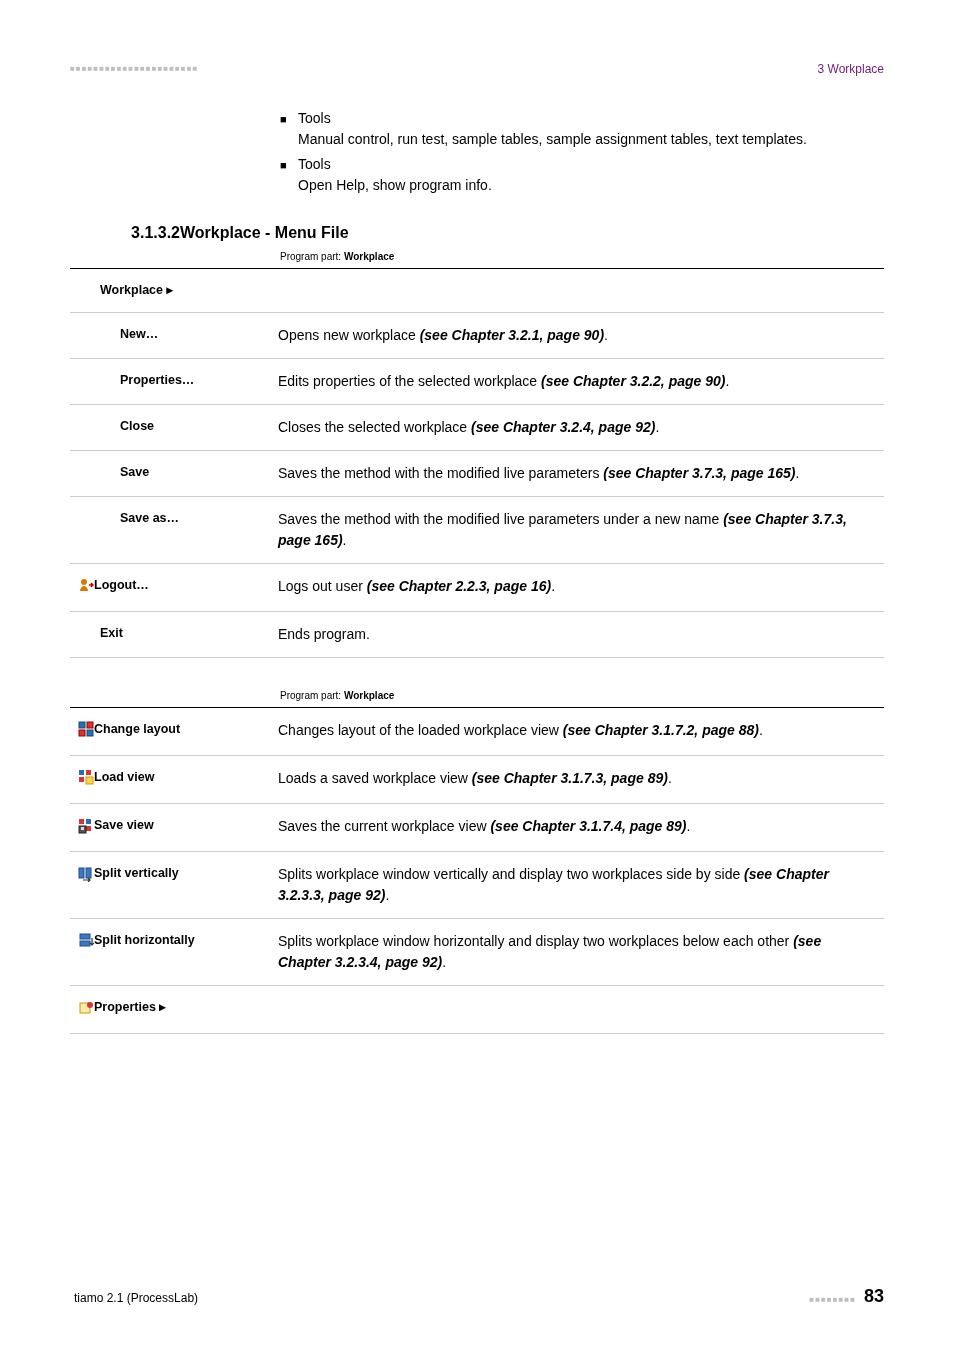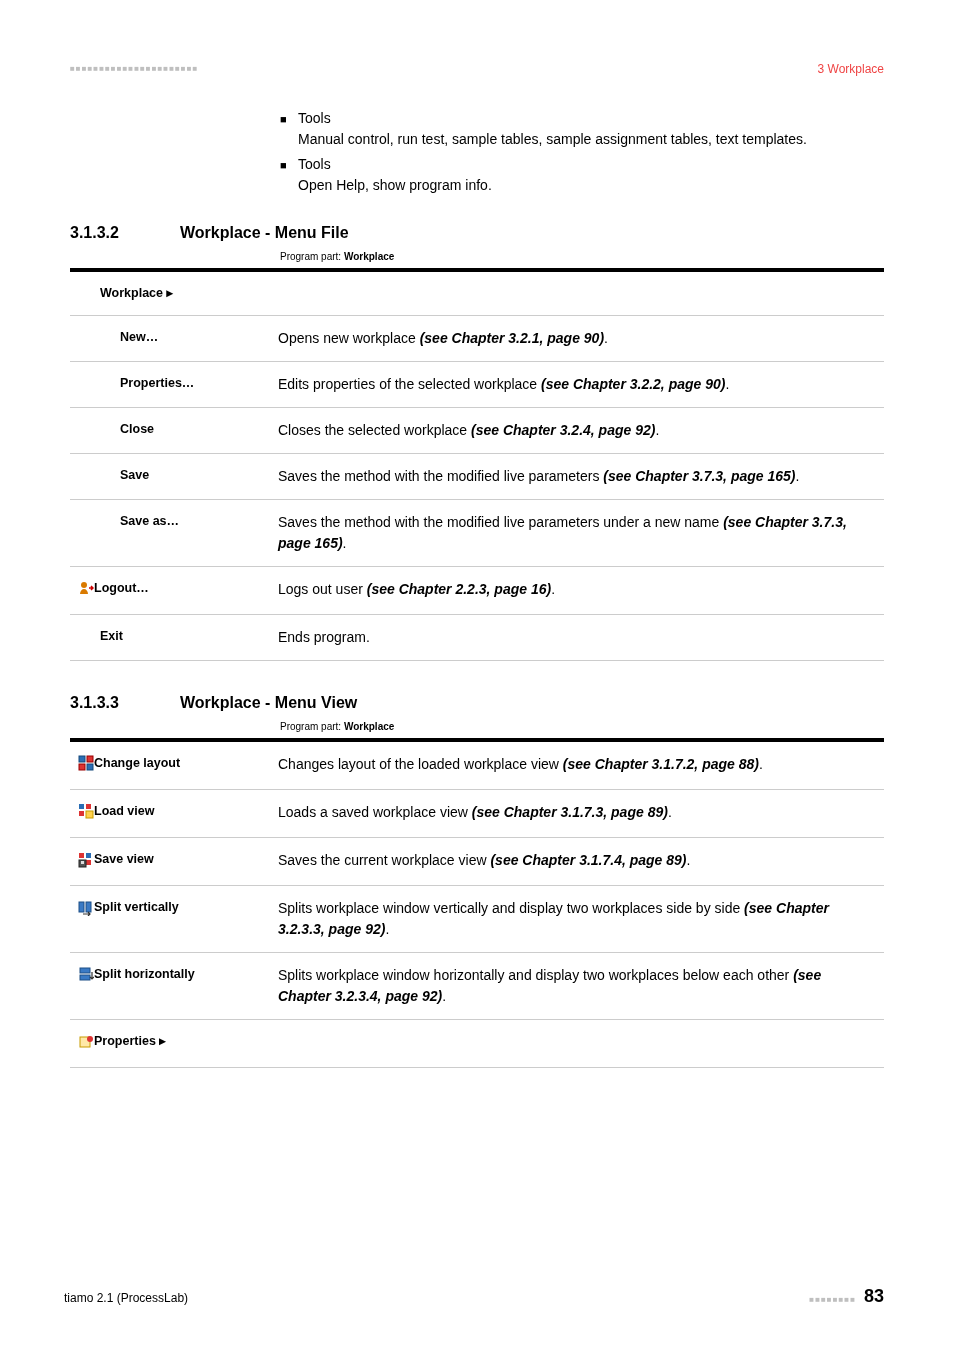--- a/index.html
+++ b/index.html
@@ -25,21 +25,21 @@
     border-bottom: none;
     margin-bottom: 30px;
   }
   .header-dashes {
     color: #bfbfbf;
     letter-spacing: 1px;
     font-size: 8px;
   }
   .header-text {
     font-size: 12px;
-    color: #ef4444;
+    color: #701a75;
   }
   .intro-block {
     margin-left: 210px;
     margin-bottom: 25px;
   }
   .bullet-item {
     display: flex;
     margin-bottom: 4px;
   }
   .bullet {
@@ -51,31 +51,31 @@
   .bullet-body { flex: 1; }
   .bullet-title {
   }
   .section-heading {
     display: flex;
     font-weight: bold;
     font-size: 16px;
     margin-top: 10px;
     margin-bottom: 4px;
   }
-  .section-num { width: 110px; }
+  .section-num { width: 110px; text-align: right; }
   .program-part {
     margin-left: 210px;
     font-size: 10px;
     margin-bottom: 4px;
   }
   table.menu {
     width: 100%;
     border-collapse: collapse;
     margin-bottom: 30px;
-    border-top: 4px solid #000000;
+    border-top: 1px solid #000000;
   }
   table.menu tr { border-bottom: 1px solid #ccc; }
   table.menu td {
     padding: 12px 8px;
     vertical-align: top;
   }
   td.label-cell {
     width: 200px;
     font-weight: bold;
     font-size: 12.5px;
@@ -91,21 +91,21 @@
     width: 16px;
     height: 16px;
     display: inline-block;
     flex-shrink: 0;
   }
   td.desc-cell { font-size: 14px; }
   .ref { font-style: italic; font-weight: bold; }
   .footer {
     position: absolute;
     bottom: 40px;
-    left: 64px;
+    left: 74px;
     right: 70px;
     display: flex;
     justify-content: space-between;
     align-items: baseline;
     font-size: 12px;
   }
   .footer-right { display: flex; align-items: baseline; gap: 8px; }
   .footer-dashes { color: #bfbfbf; letter-spacing: 1px; font-size: 8px; }
   .page-num { font-weight: bold; font-size: 18px; }
 </style>
@@ -181,24 +181,20 @@
             </span></td>
           <td class="desc-cell">Logs out user <span class="ref">(see Chapter 2.2.3, page 16)</span>.</td>
         </tr>
         <tr>
           <td class="label-cell indent1">Exit</td>
           <td class="desc-cell">Ends program.</td>
         </tr>
       </tbody>
   </table>
 
-  <div class="section-heading">
-    <span class="section-num">3.1.3.3</span>
-    <span>Workplace - Menu View</span>
-  </div>
   <div class="program-part">
     <span>Program part: </span><b>Workplace</b>
   </div>
 
   <table class="menu">
     <tbody id="view-rows">
         <tr>
           <td class="label-cell with-icon"><span class="icon-wrap">
               <span class="icon"><svg viewBox="0 0 16 16" width="16" height="16">
                   <rect x="1" y="1" width="6" height="6" fill="#2a6eb5" stroke="#14487a"></rect>

